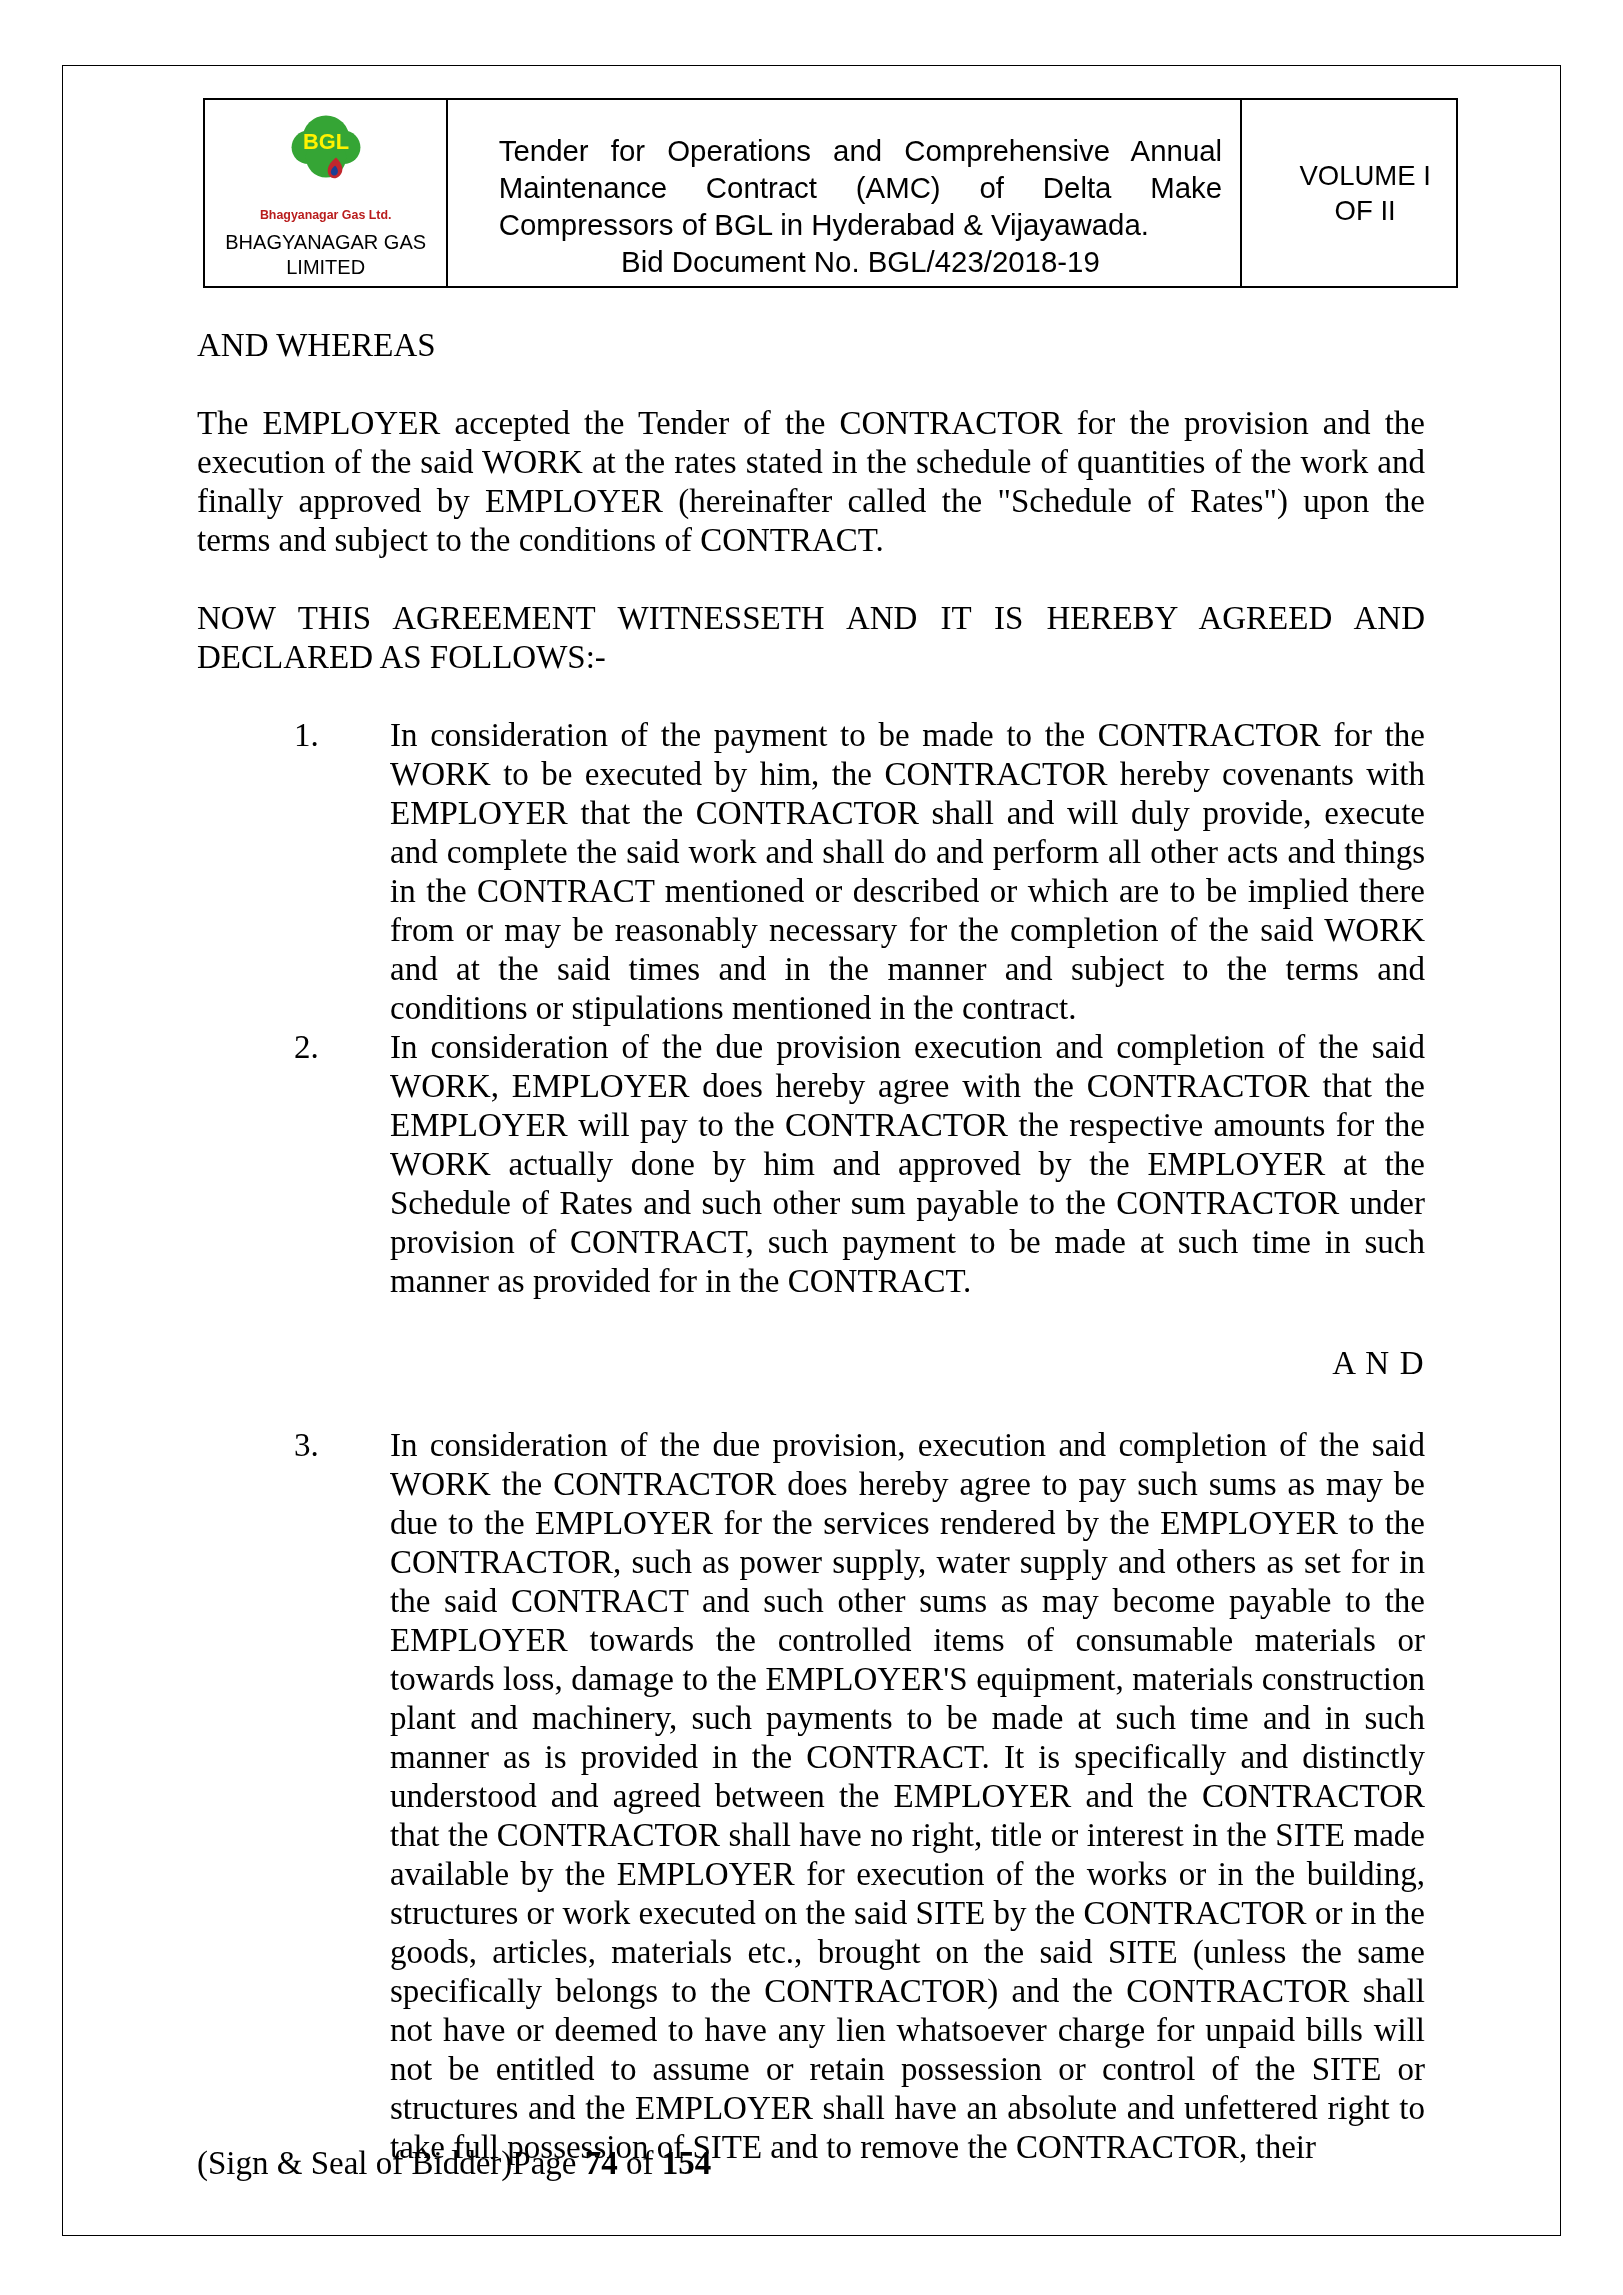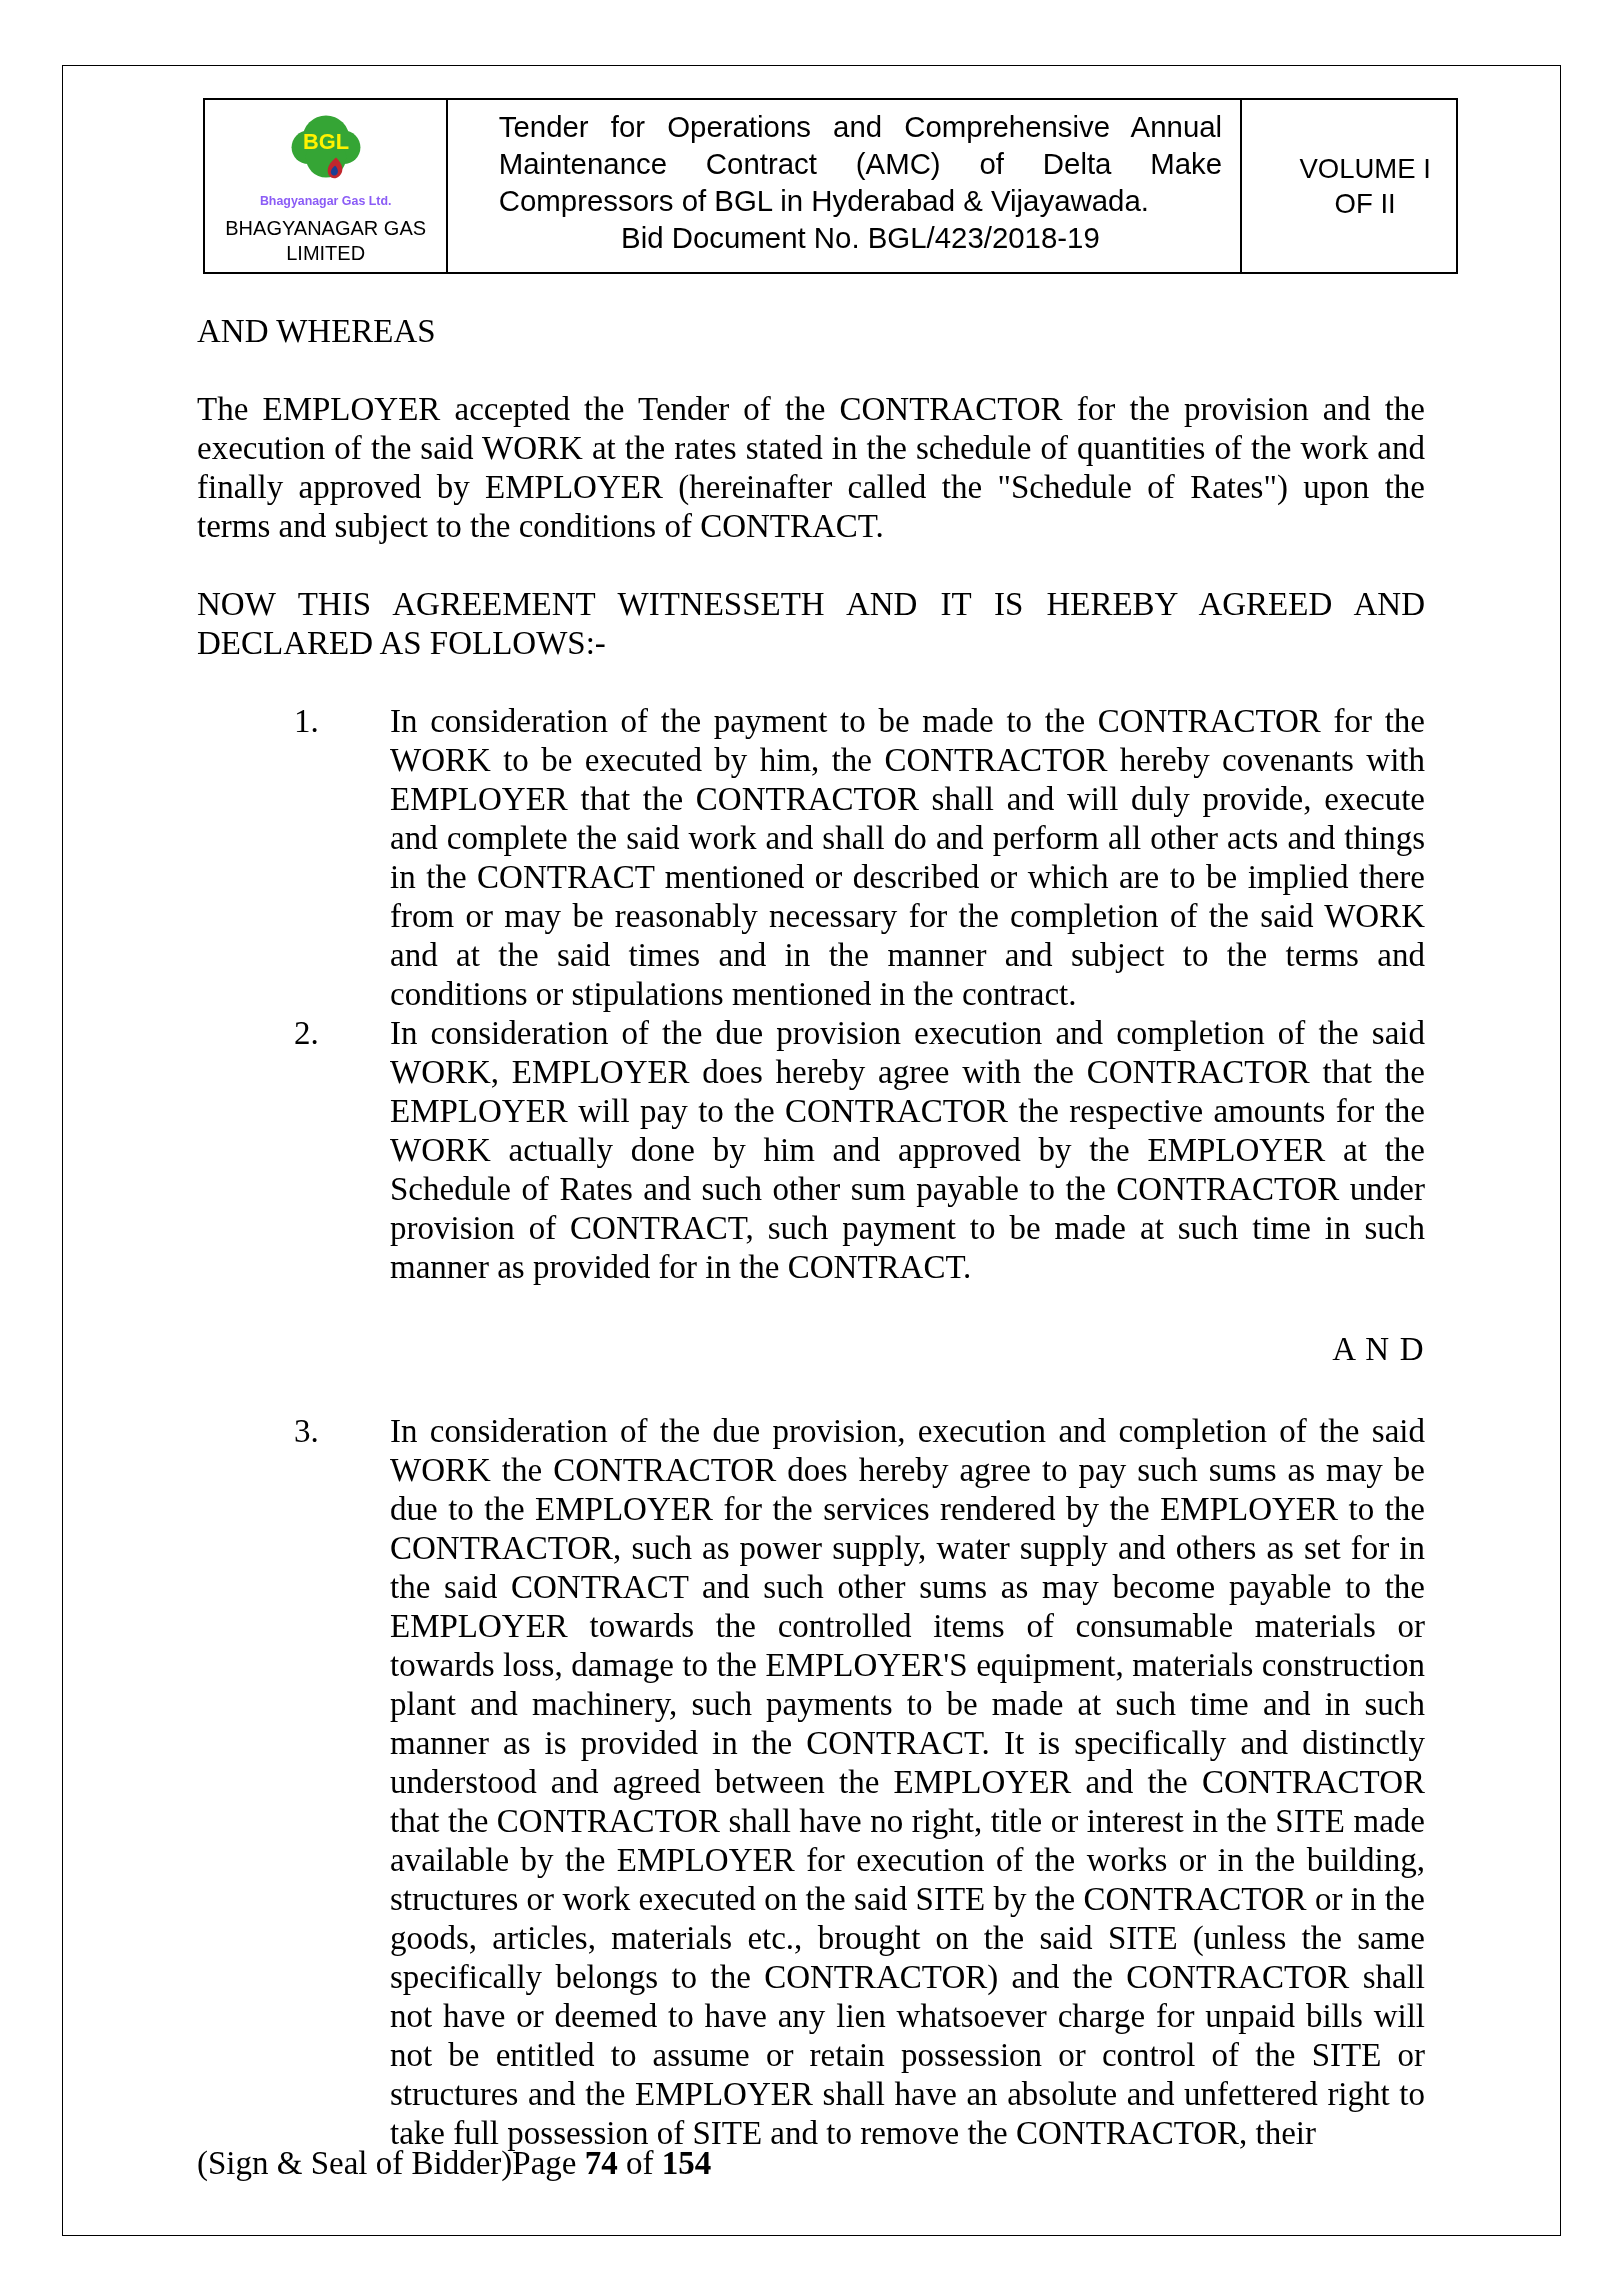--- a/index.html
+++ b/index.html
@@ -28,32 +28,32 @@
   .cell { border-right:2px solid #000; }
   .cell:last-child { border-right:none; }
   .logo-cell {
     width:257px; min-height:169px;
     display:flex; flex-direction:column; align-items:center; justify-content:center;
     padding:6.5px 5.2px;
     text-align:center;
   }
   .logo-graphic { width:84px; height:84px; }
   .logo-small {
-    font-size:12.4px; color:#8b5cf6; margin-top:3px;
+    font-size:12.4px; color:#b91c1c; margin-top:17px;
     font-weight:bold;
   }
   .logo-name {
     font-size:20px; color:#000; line-height:25px; margin-top:8px;
     width:222px;
   }
   .title-cell {
     width:804px; min-height:169px;
     padding:7.9px 18.3px 6.5px 18.3px;
     font-size:29.4px; line-height:37px;
-    display:flex; flex-direction:column; justify-content:flex-start;
+    display:flex; flex-direction:column; justify-content:flex-end;
   }
   .title-main { text-align:justify; }
   .title-bid { text-align:center; }
   .volume-cell {
     width:192px; min-height:169px;
     display:flex; flex-direction:column; align-items:center; justify-content:center;
     font-size:27.5px; line-height:35px;
     text-align:right;
   }
   

